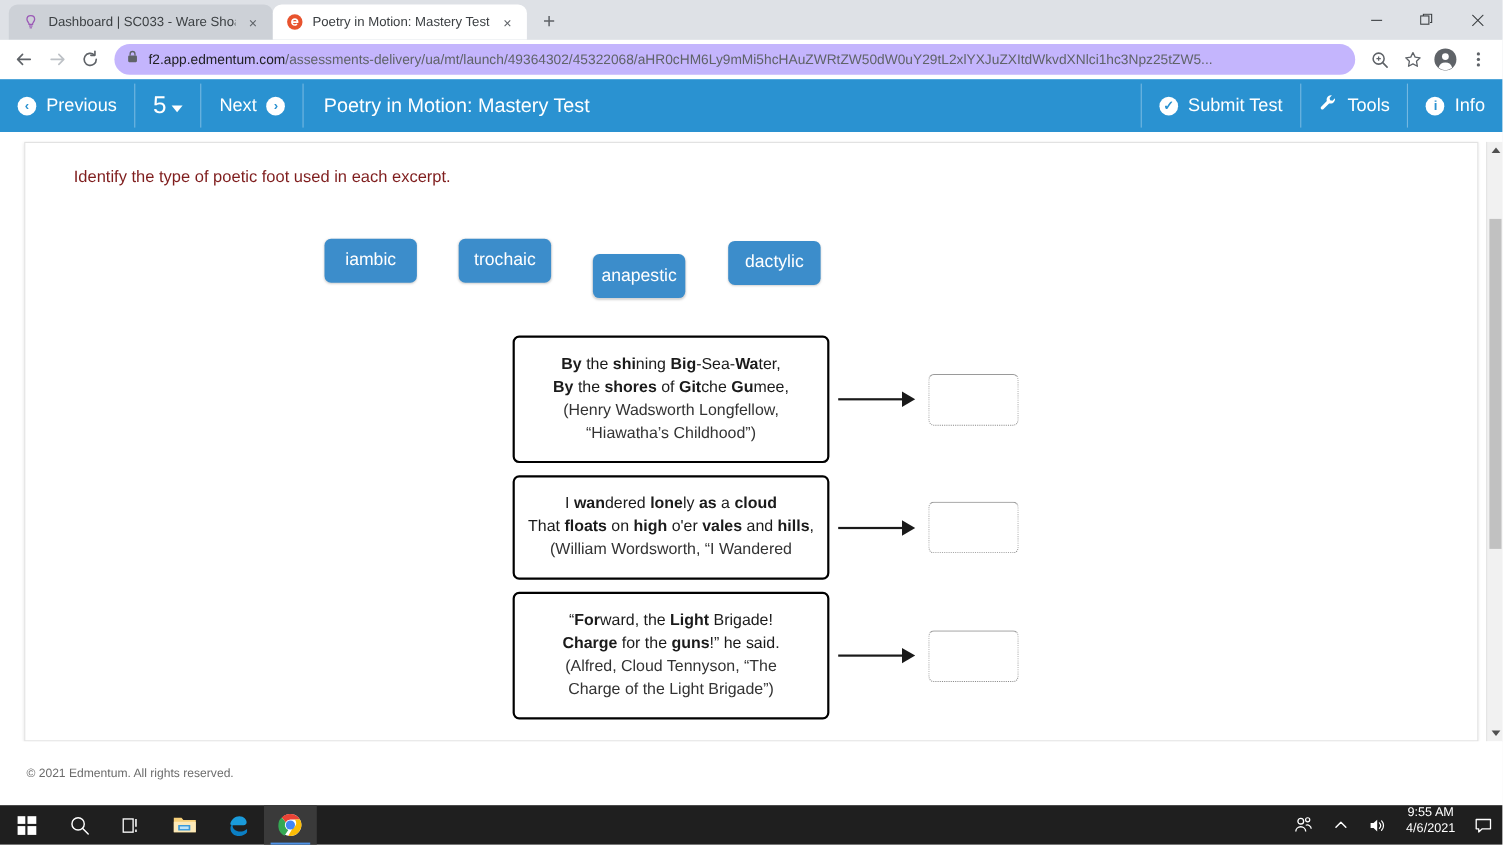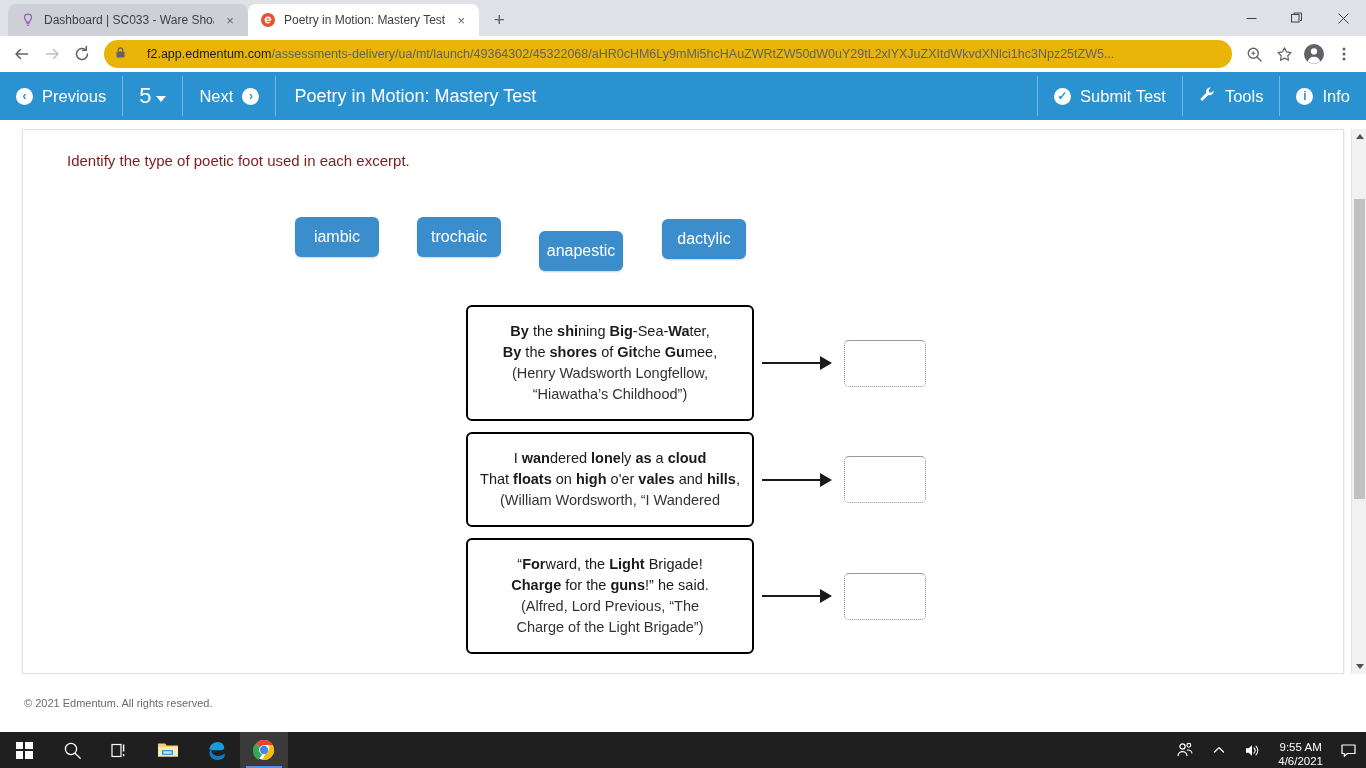--- a/index.html
+++ b/index.html
@@ -52,22 +52,22 @@
     height: 36px; background: #ffffff;
     display: flex; align-items: center; padding: 0 8px; gap: 2px;
   }
   .tbtn {
     width: 28px; height: 28px; border-radius: 50%;
     display: flex; align-items: center; justify-content: center;
     color: #5f6368; flex: 0 0 28px;
   }
   .tbtn.disabled { color: #bdc1c6; }
   .omnibox {
-    flex: 1; height: 28px; background: #eab308; border-radius: 14px;
-    display: flex; align-items: center; padding: 0 10px; gap: 20px;
+    flex: 1; height: 28px; background: #c4b5fd; border-radius: 14px;
+    display: flex; align-items: center; padding: 0 10px; gap: 8px;
     margin: 0 6px; overflow: hidden;
   }
   .omni-url {
     font-size: 12.5px; color: #5f6368; white-space: nowrap;
     overflow: hidden; text-overflow: ellipsis; flex: 1;
   }
   .omni-url .host { color: #202124; }
   .omni-right { display: flex; align-items: center; gap: 2px; }
 
   
@@ -175,21 +175,21 @@
     width: 48px; height: 36px; display: flex;
     align-items: center; justify-content: center; position: relative;
   }
   .tb-icon.chrome-active { background: #3a3a3a; }
   .tb-icon.chrome-active::after {
     content: ""; position: absolute; bottom: 0; left: 6px; right: 6px;
     height: 2px; background: #4f93e8;
   }
   .tray {
     position: absolute; right: 0; top: 0; height: 36px;
-    display: flex; align-items: flex-end; gap: 0; color: #fff;
+    display: flex; align-items: flex-start; gap: 0; color: #fff;
   }
   .tray-item { padding: 0 9px; display: flex; align-items: center; height: 36px; }
   .clock {
     display: flex; flex-direction: column; align-items: center; justify-content: center;
     font-size: 11.5px; line-height: 14px; color: #fff; padding: 0 8px;
   }
   .winlogo { width: 17px; height: 17px; display: grid; grid-template-columns: 1fr 1fr; grid-template-rows: 1fr 1fr; gap: 2px; }
   .winlogo i { background: #fff; display: block; }
 </style>
 </head>
@@ -390,21 +390,21 @@
                 <div class="shaft"></div>
                   <div class="head"></div>
               </div>
               <div class="dropbox"></div>
             </div>
 
             <div class="row">
               <div class="excerpt">
                   <div><span>“</span><b>For</b><span>ward, the </span><b>Light</b><span> Brigade!</span></div>
                   <div><b>Charge</b><span> for the </span><b>guns</b><span>!” he said.</span></div>
-                  <div class="src"><span>(Alfred, Lord Previous, “The</span></div>
+                  <div class="src"><span>(Alfred, Cloud Tennyson, “The</span></div>
                   <div class="src"><span>Charge of the Light Brigade”)</span></div>
                 </div>
               <div class="arrow">
                 <div class="shaft"></div>
                   <div class="head"></div>
               </div>
               <div class="dropbox"></div>
             </div>
 
           </div>

